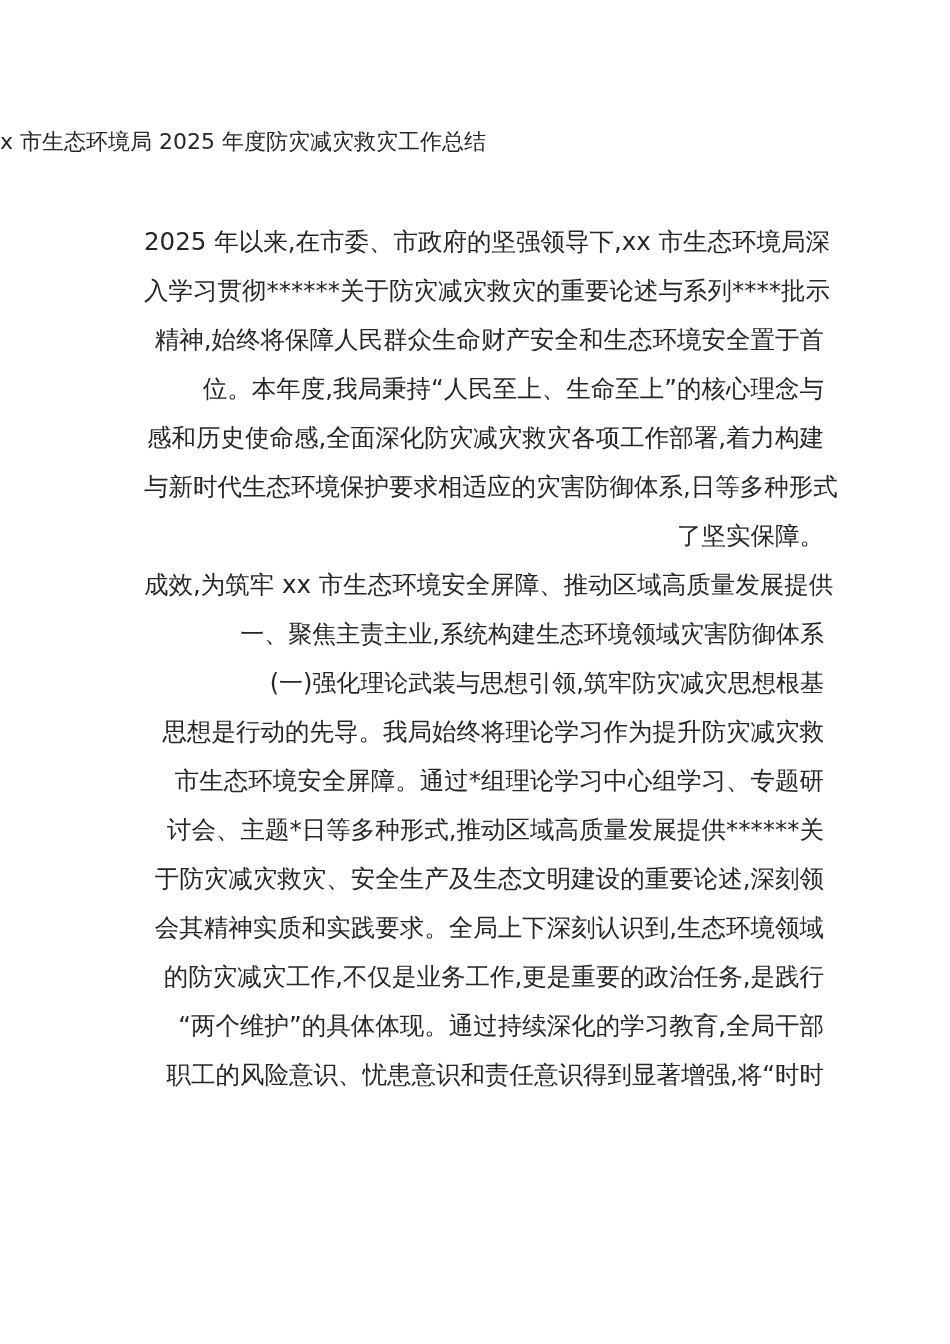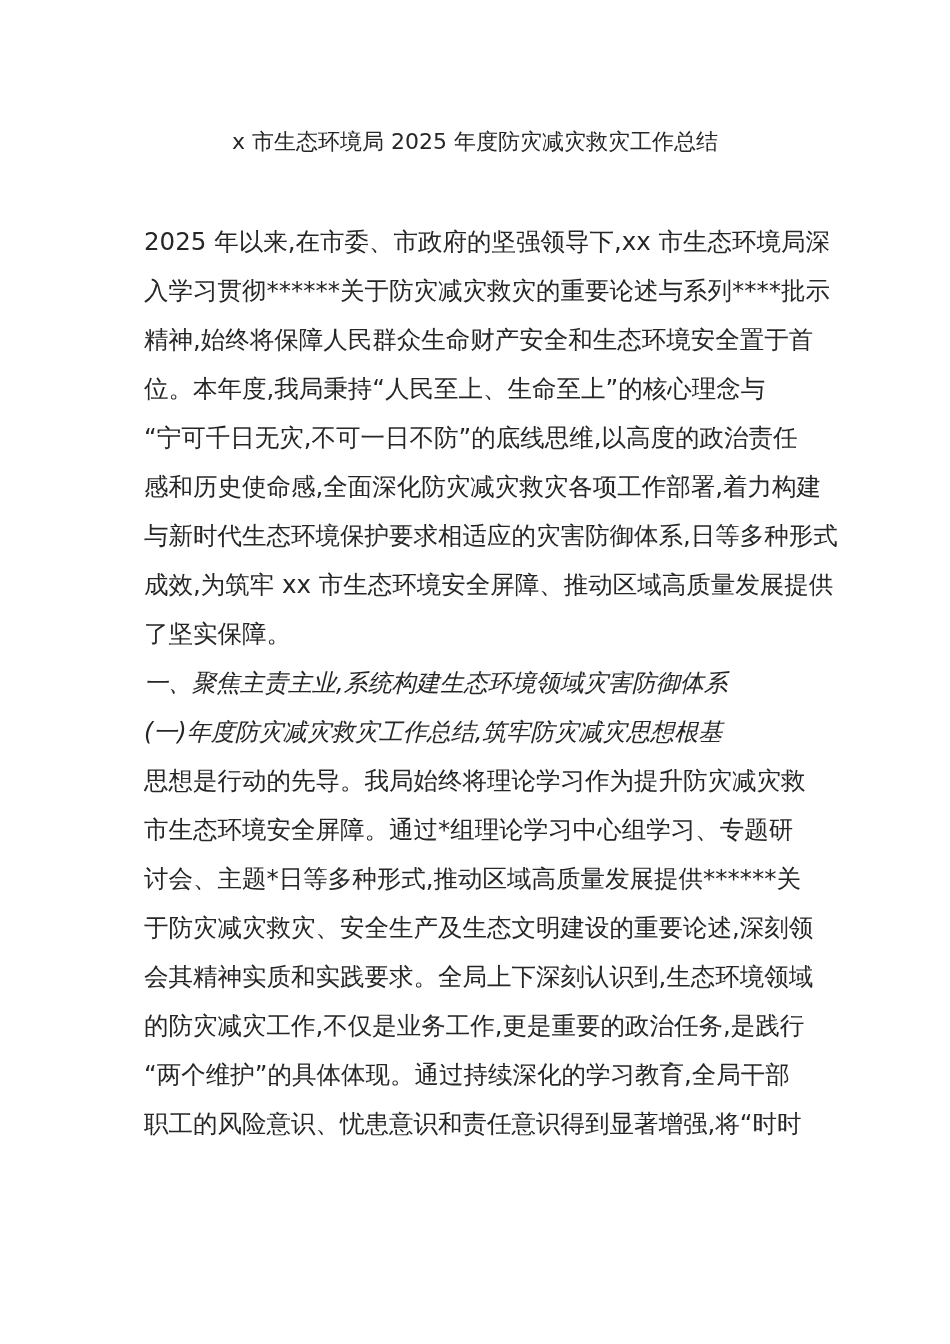--- a/index.html
+++ b/index.html
@@ -21,64 +21,62 @@
       top: 0;
       width: 950px;
       height: 1344px;
       background: #ffffff;
     }
     .title {
       position: absolute;
       left: 0;
       width: 950px;
       top: 125px;
-      text-align: center;
       font-size: 22px;
       line-height: 34px;
       color: #262626;
       letter-spacing: 0px;
       white-space: nowrap;
     }
     .body {
       position: absolute;
       left: 144px;
       top: 222px;
       width: 680px;
     }
     .line {
       display: block;
       height: 49px;
       line-height: 40px;
       font-size: 24.5px;
       white-space: nowrap;
       color: #262626;
+      text-align: right;
     }
     .line.heading {
       font-size: 24px;
-      font-style: italic;
     }
   </style>
 </head>
 <body>
 
 <div class="page">
   <div class="title">x 市生态环境局 2025 年度防灾减灾救灾工作总结</div>
 
   <div class="body">
     <span class="line">2025 年以来,在市委、市政府的坚强领导下,xx 市生态环境局深</span>
     <span class="line">入学习贯彻******关于防灾减灾救灾的重要论述与系列****批示</span>
     <span class="line">精神,始终将保障人民群众生命财产安全和生态环境安全置于首</span>
     <span class="line">位。本年度,我局秉持“人民至上、生命至上”的核心理念与</span>
-    <span class="line">“宁可千日无灾,不可一日不防”的底线思维,以高度的政治责任</span>
     <span class="line">感和历史使命感,全面深化防灾减灾救灾各项工作部署,着力构建</span>
     <span class="line">与新时代生态环境保护要求相适应的灾害防御体系,日等多种形式</span>
+    <span class="line">了坚实保障。</span>
     <span class="line">成效,为筑牢 xx 市生态环境安全屏障、推动区域高质量发展提供</span>
-    <span class="line">了坚实保障。</span>
     <span class="line heading">一、聚焦主责主业,系统构建生态环境领域灾害防御体系</span>
-    <span class="line heading">(一)年度防灾减灾救灾工作总结,筑牢防灾减灾思想根基</span>
+    <span class="line heading">(一)强化理论武装与思想引领,筑牢防灾减灾思想根基</span>
     <span class="line">思想是行动的先导。我局始终将理论学习作为提升防灾减灾救</span>
     <span class="line">市生态环境安全屏障。通过*组理论学习中心组学习、专题研</span>
     <span class="line">讨会、主题*日等多种形式,推动区域高质量发展提供******关</span>
     <span class="line">于防灾减灾救灾、安全生产及生态文明建设的重要论述,深刻领</span>
     <span class="line">会其精神实质和实践要求。全局上下深刻认识到,生态环境领域</span>
     <span class="line">的防灾减灾工作,不仅是业务工作,更是重要的政治任务,是践行</span>
     <span class="line">“两个维护”的具体体现。通过持续深化的学习教育,全局干部</span>
     <span class="line">职工的风险意识、忧患意识和责任意识得到显著增强,将“时时</span>
   </div>
 </div>

